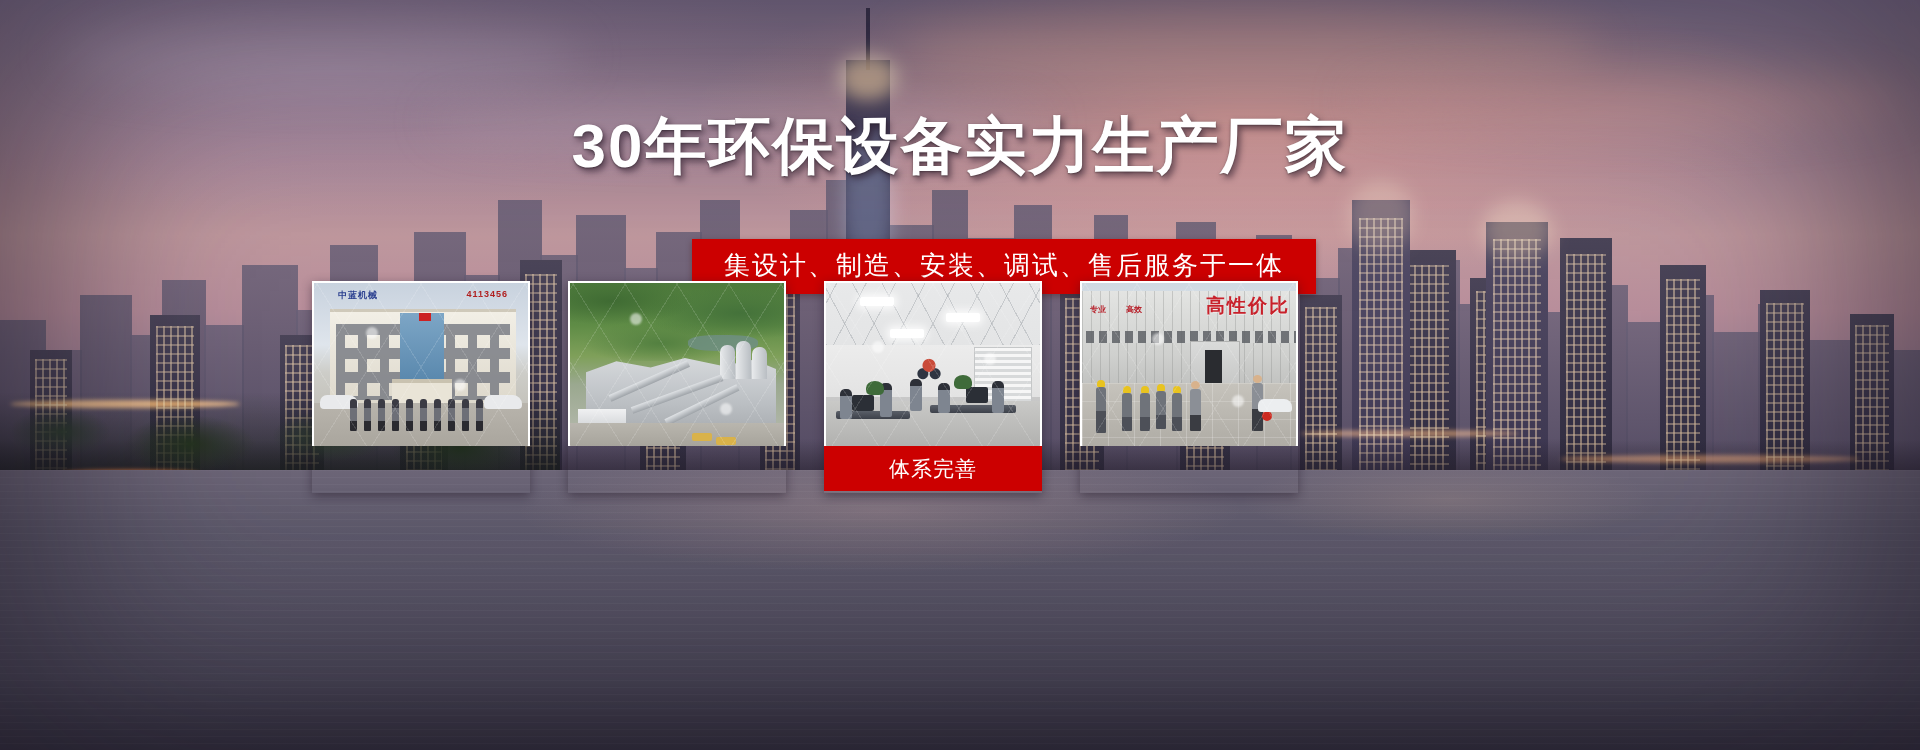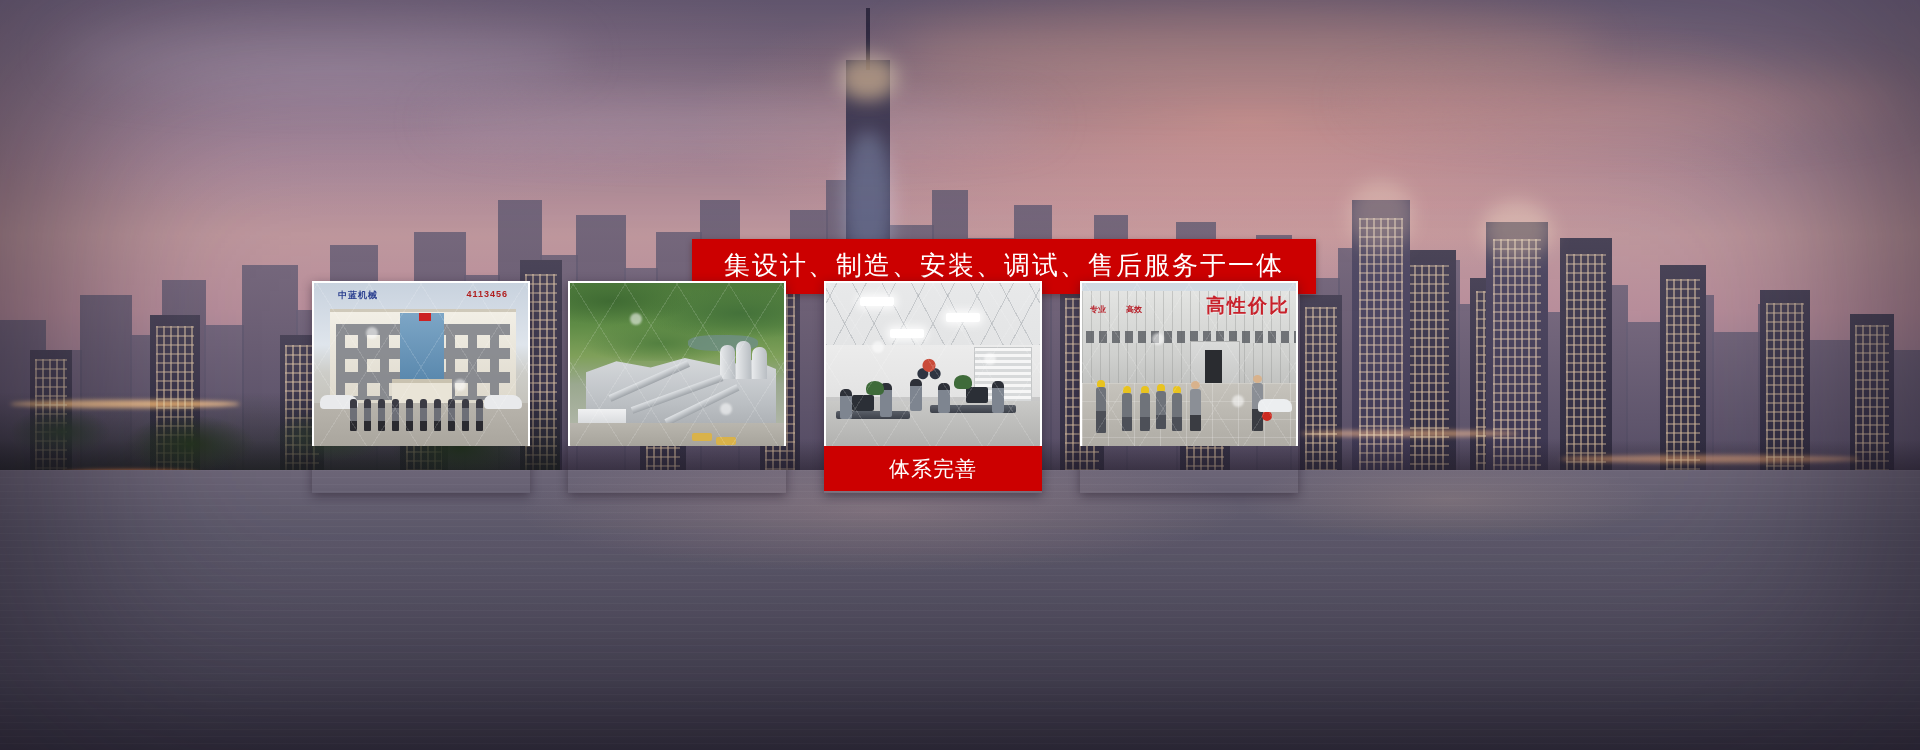--- a/index.html
+++ b/index.html
@@ -271,20 +271,21 @@
     <div class="emberRow" style="left:10px;top:400px;width:230px;height:8px;background:rgba(255,176,70,.85);"></div>
     <div class="emberRow" style="left:60px;top:470px;width:140px;height:7px;background:rgba(255,120,40,.8);"></div>
     <div class="emberRow" style="left:150px;top:505px;width:120px;height:7px;background:rgba(255,150,60,.7);"></div>
     <div class="emberRow" style="left:1300px;top:430px;width:220px;height:7px;background:rgba(255,170,80,.55);"></div>
     <div class="emberRow" style="left:1560px;top:455px;width:300px;height:8px;background:rgba(255,160,70,.5);"></div>
 
     <div class="water"></div>
     <div class="vign"></div>
   </div>
 
+  <div class="headline">30年环保设备实力生产厂家</div>
 
   <div class="subwrap">
     <span class="sub">集设计、制造、安装、调试、售后服务于一体</span>
   </div>
 
   <div class="cards">
 
     <div class="card">
       <div class="thumb">
         <div class="s1">

